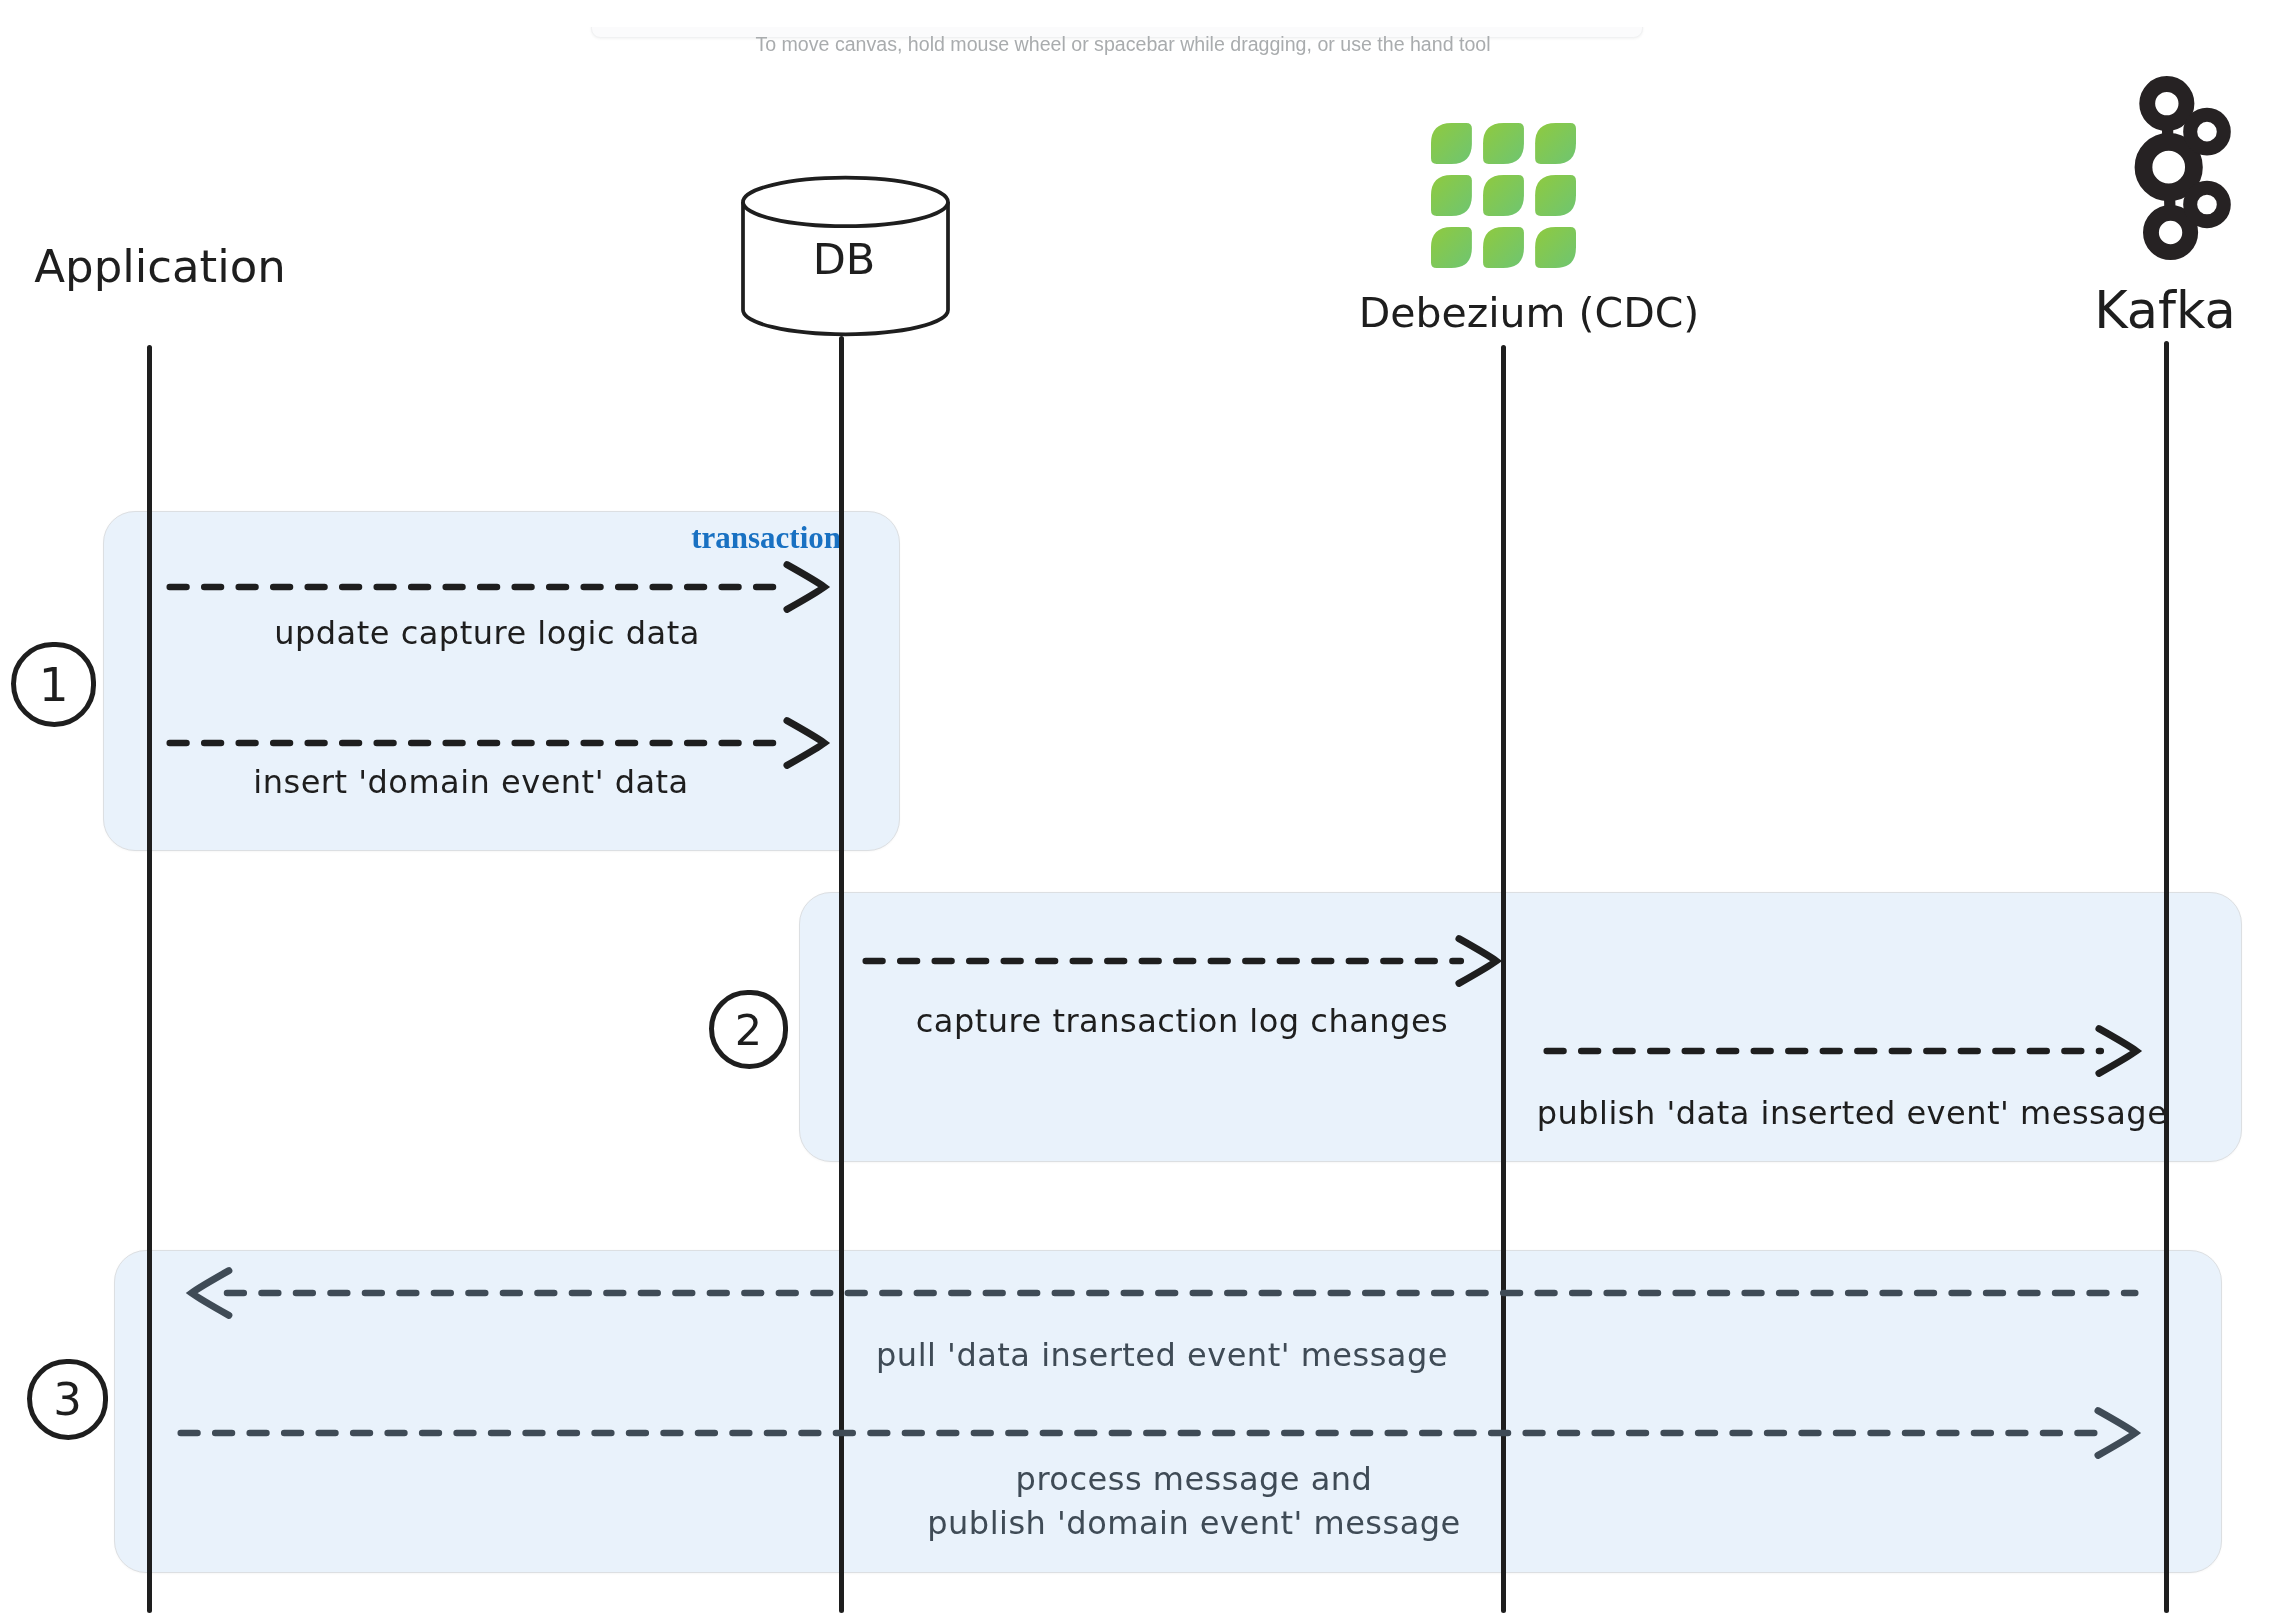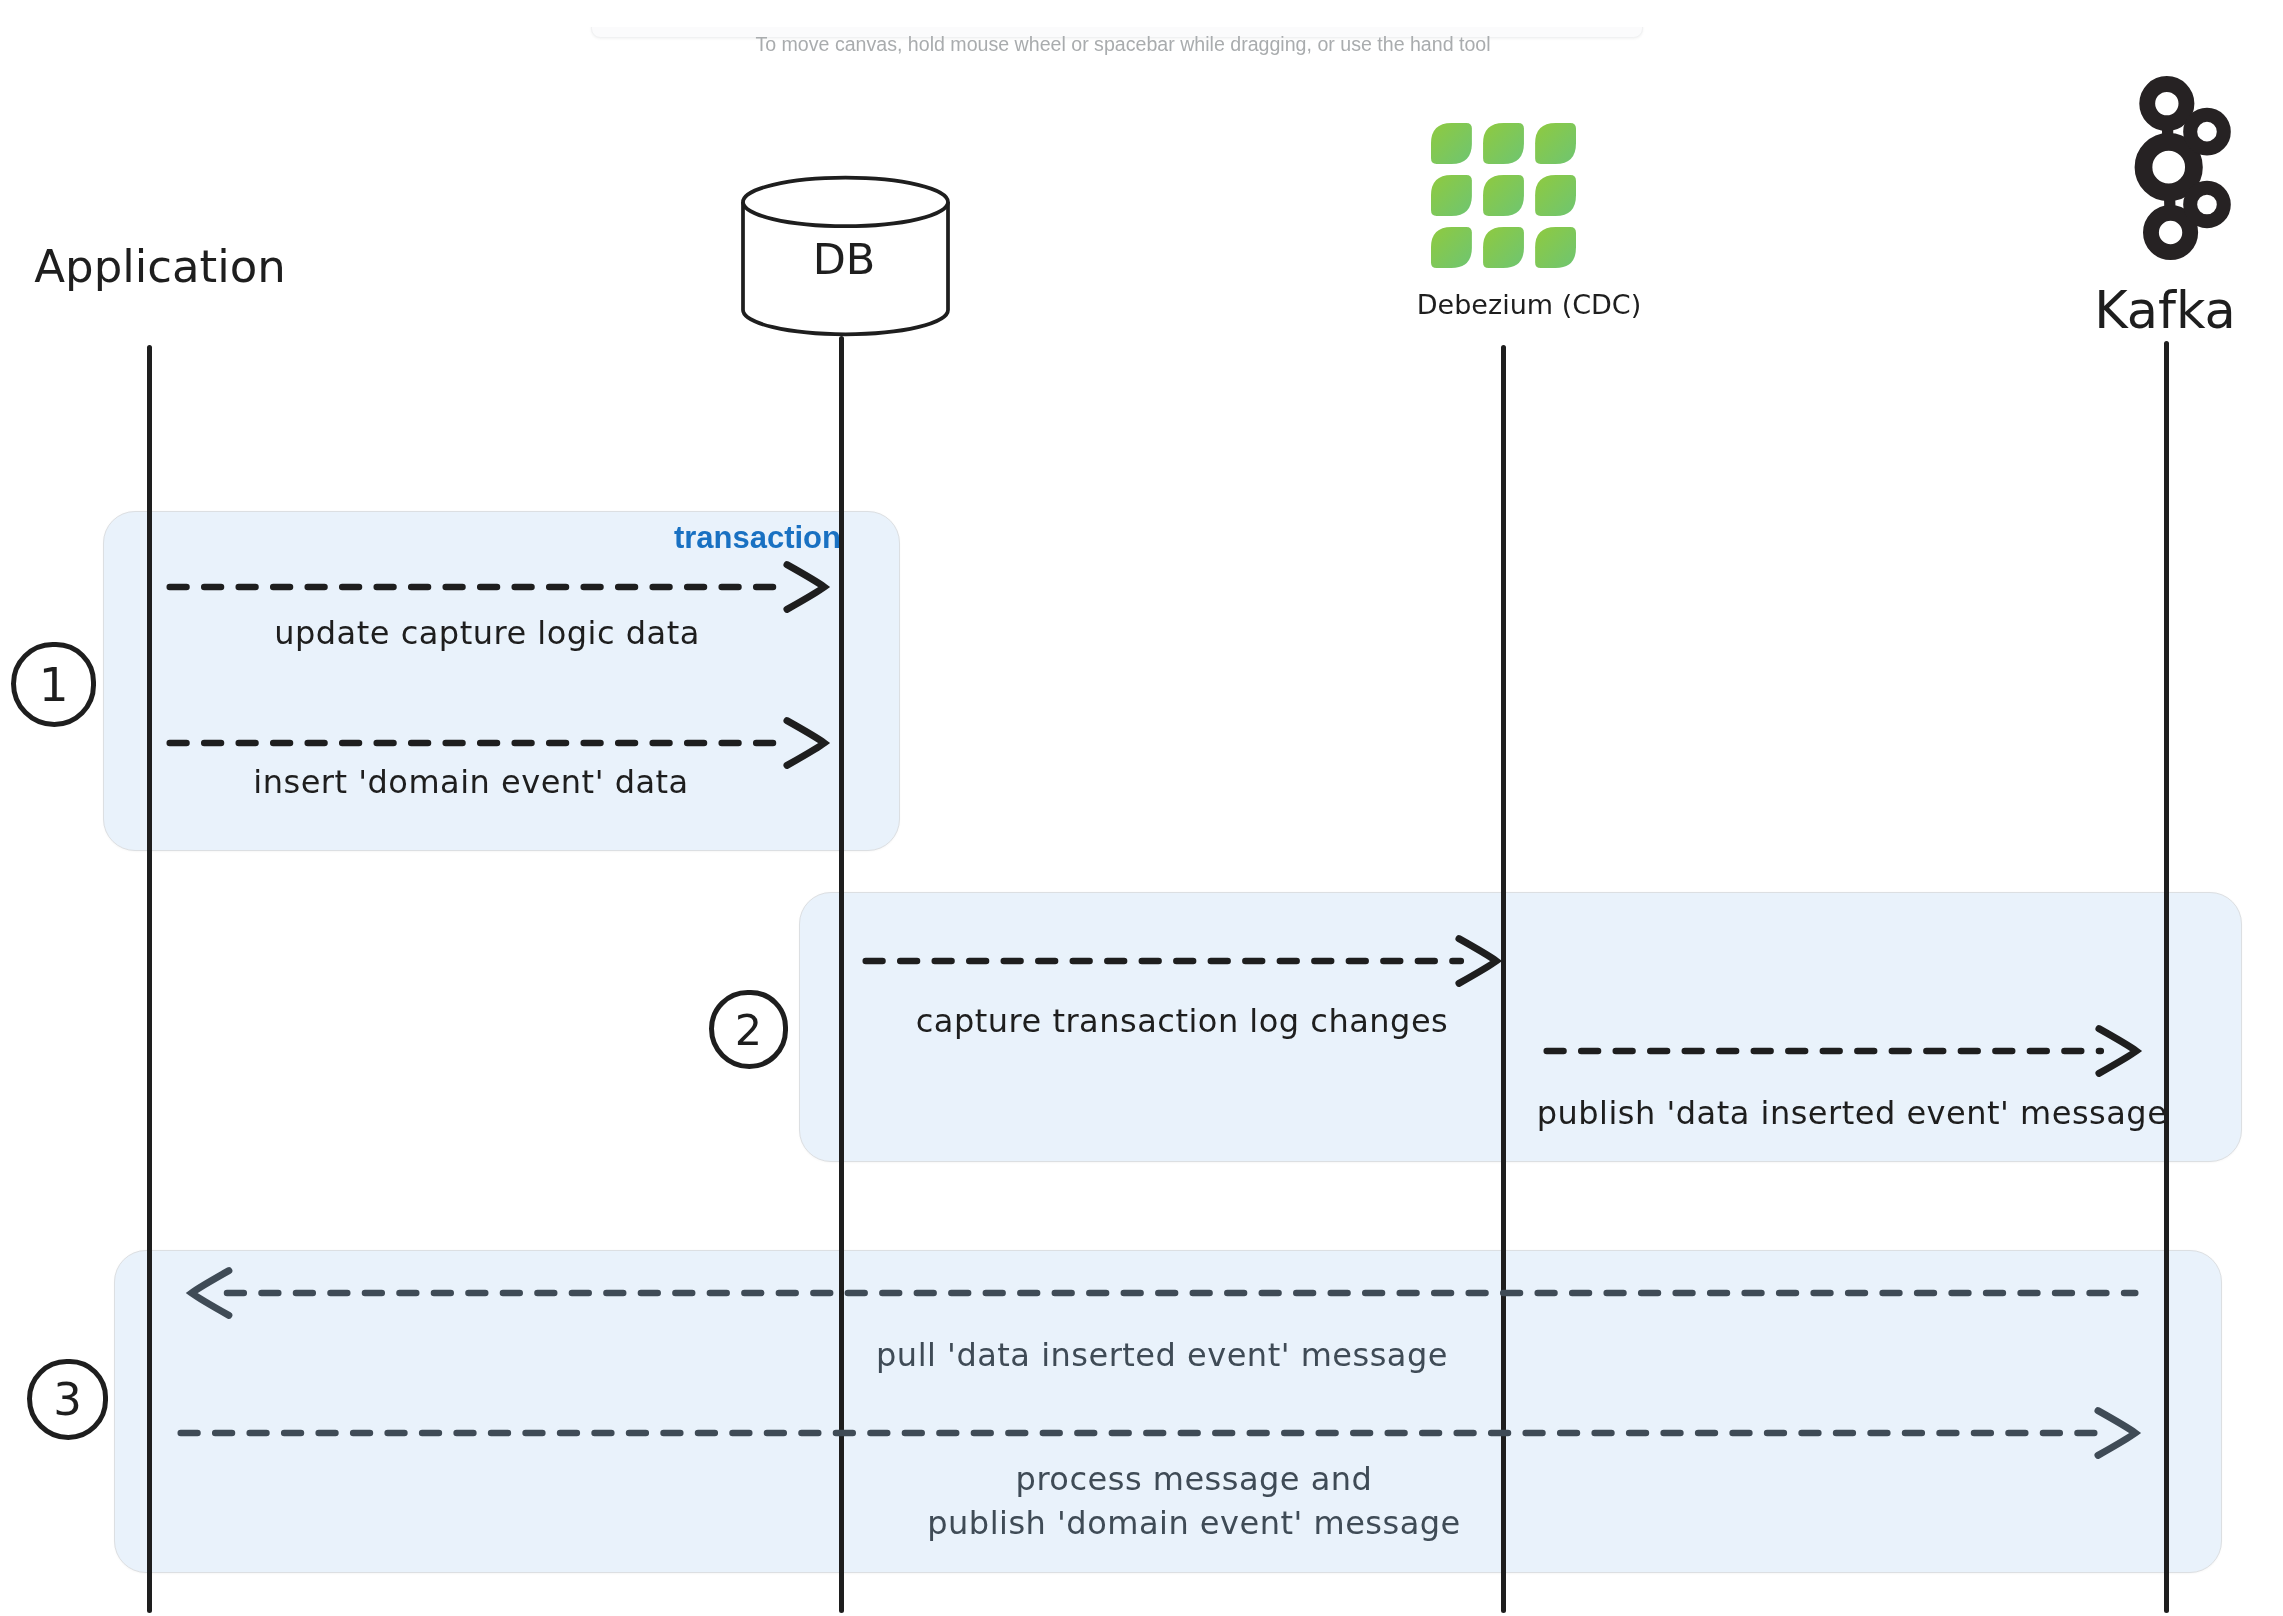--- a/index.html
+++ b/index.html
@@ -11,21 +11,21 @@
   .hint{position:absolute;left:1123px;top:5.6px;transform:translateX(-50%);
         font-family:"Liberation Sans",sans-serif;font-size:19.6px;color:#a9acae;white-space:nowrap;}
   
   .lifeline{position:absolute;width:4.7px;background:#1e1e1e;border-radius:2.8px;}
   
   .actor-label{position:absolute;transform:translateX(-50%);color:#1e1e1e;white-space:nowrap;
                font-family:"DejaVu Sans",sans-serif;}
   
   .frame{position:absolute;background:#e9f2fb;border:1.9px solid #dcdfe2;border-radius:32px;
          box-shadow:0 0.9px 1.9px rgba(0,0,0,.03);}
-  .frame-label{position:absolute;top:7.5px;right:58px;font-family:Liberation Sans, sans-serif;
+  .frame-label{position:absolute;top:7.5px;right:58px;font-family:Liberation Serif, serif;
                font-size:31px;font-weight:600;color:#1971c2;text-align:center;}
   
   .badge{position:absolute;border:5.6px solid #1e1e1e;border-radius:50% 48% 50% 52%;background:#ffffff;
          display:flex;align-items:center;justify-content:center;color:#1e1e1e;}
   
   svg.arrow{position:absolute;overflow:visible;}
   
   .msg{position:absolute;transform:translateX(-50%);font-size:32px;color:#1e1e1e;
        white-space:nowrap;letter-spacing:0.5px;}
   .msg.slate{color:#3f4b56;}
@@ -72,21 +72,21 @@
       <path transform="translate(56,0)" d="M22 0 H38 Q44 0 44 6 V22 Q44 44 22 44 H6 Q0 44 0 38 V22 Q0 0 22 0 Z"></path>
       <path transform="translate(112,0)" d="M22 0 H38 Q44 0 44 6 V22 Q44 44 22 44 H6 Q0 44 0 38 V22 Q0 0 22 0 Z"></path>
       <path transform="translate(0,56)" d="M22 0 H38 Q44 0 44 6 V22 Q44 44 22 44 H6 Q0 44 0 38 V22 Q0 0 22 0 Z"></path>
       <path transform="translate(56,56)" d="M22 0 H38 Q44 0 44 6 V22 Q44 44 22 44 H6 Q0 44 0 38 V22 Q0 0 22 0 Z"></path>
       <path transform="translate(112,56)" d="M22 0 H38 Q44 0 44 6 V22 Q44 44 22 44 H6 Q0 44 0 38 V22 Q0 0 22 0 Z"></path>
       <path transform="translate(0,112)" d="M22 0 H38 Q44 0 44 6 V22 Q44 44 22 44 H6 Q0 44 0 38 V22 Q0 0 22 0 Z"></path>
       <path transform="translate(56,112)" d="M22 0 H38 Q44 0 44 6 V22 Q44 44 22 44 H6 Q0 44 0 38 V22 Q0 0 22 0 Z"></path>
       <path transform="translate(112,112)" d="M22 0 H38 Q44 0 44 6 V22 Q44 44 22 44 H6 Q0 44 0 38 V22 Q0 0 22 0 Z"></path>
     </g>
   </svg>
-  <div class="actor-label" style="left:1529px;top:262px;font-size:27px;">Debezium (CDC)</div>
+  <div class="actor-label" style="left:1529px;top:262px;font-size:41px;">Debezium (CDC)</div>
 
   <svg style="position:absolute;left:2107px;top:43px;" width="129" height="198" viewBox="0 0 138 212">
     <g stroke="#262223" stroke-width="12" fill="none">
       <line x1="64" y1="38" x2="66" y2="104"></line>
       <line x1="66" y1="104" x2="68" y2="172"></line>
       <line x1="66" y1="104" x2="106" y2="68"></line>
       <line x1="66" y1="104" x2="106" y2="142"></line>
     </g>
     <g fill="#ffffff" stroke="#262223">
       <circle cx="64" cy="36" r="21" stroke-width="17"></circle>

